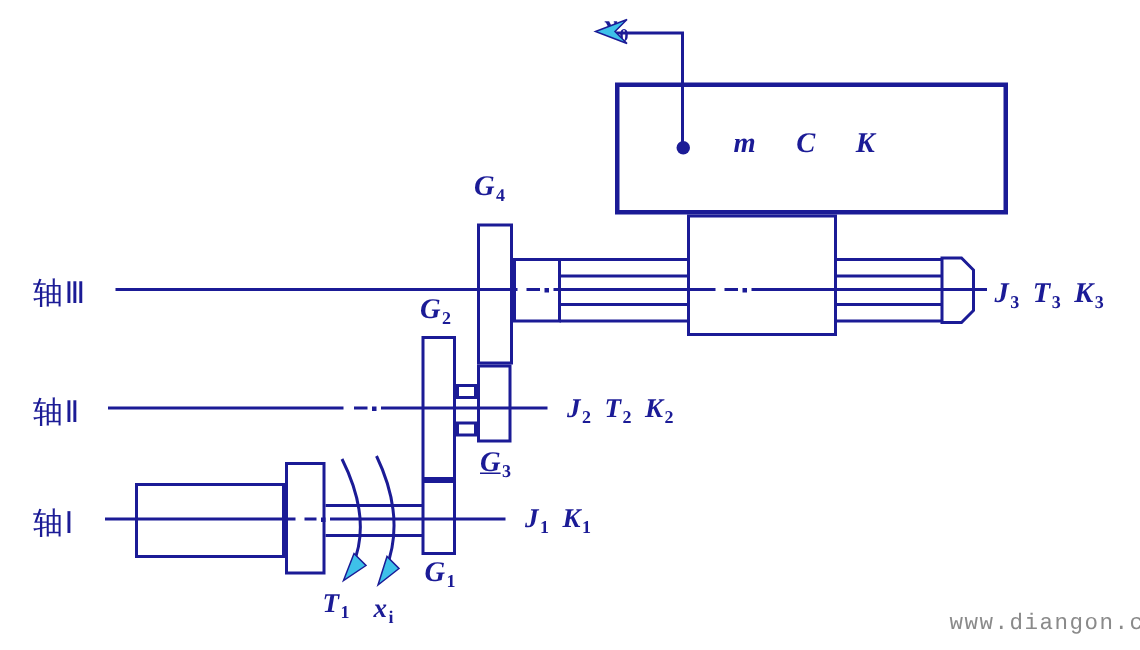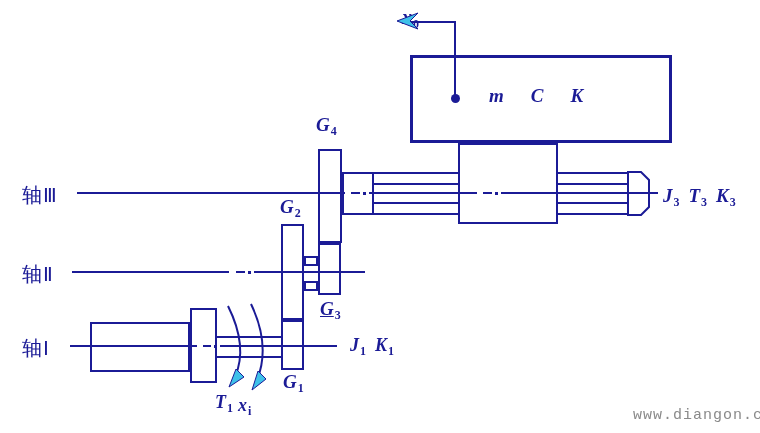--- a/index.html
+++ b/index.html
@@ -83,40 +83,47 @@
   <div class="lbl math" style="left:316px;top:114px;"><span>G</span><span class="sub">4</span></div>
   <div class="lbl math" style="left:280px;top:196px;"><span>G</span><span class="sub">2</span></div>
   <div class="lbl math" style="left:320px;top:298px;text-decoration:underline;"><span>G</span><span class="sub">3</span></div>
   <div class="lbl math" style="left:283px;top:371px;"><span>G</span><span class="sub">1</span></div>
 
   <div class="lbl cjk" style="left:22px;top:261px;">轴Ⅱ</div>
   <div class="hline" style="left:72px;top:271px;width:157px;"></div>
   <div class="hline" style="left:236px;top:271px;width:9px;"></div>
   <div class="dot-sq" style="left:248px;top:271px;"></div>
   <div class="hline" style="left:254px;top:271px;width:111px;"></div>
+  <div class="lbl math" style="left:378px;top:262px;font-size:18px;">
+    <span class="group">
+      <span><span>J</span><span class="sub">2</span></span>
+      <span><span>T</span><span class="sub">2</span></span>
+      <span><span>K</span><span class="sub">2</span></span>
+    </span>
+  </div>
 
   <div class="lbl cjk" style="left:22px;top:335px;">轴Ⅰ</div>
   <div class="hline" style="left:70px;top:345px;width:127px;"></div>
   <div class="hline" style="left:203px;top:345px;width:8px;"></div>
   <div class="dot-sq" style="left:214px;top:345px;"></div>
   <div class="hline" style="left:220px;top:345px;width:117px;"></div>
   <div class="rect" style="left:90px;top:322px;width:100px;height:50px;"></div>
   <div class="rect" style="left:190px;top:308px;width:27px;height:75px;"></div>
   <div class="hline" style="left:217px;top:336px;width:65px;"></div>
   <div class="hline" style="left:217px;top:356px;width:65px;"></div>
   <div class="lbl math" style="left:350px;top:335px;font-size:18px;">
     <span class="group">
       <span><span>J</span><span class="sub">1</span></span>
       <span><span>K</span><span class="sub">1</span></span>
     </span>
   </div>
   <div class="lbl math" style="left:215px;top:392px;font-size:18px;">
     <span>T</span><span class="sub">1</span>
   </div>
-  <div class="lbl math" style="left:238px;top:395px;font-size:18px;">
+  <div class="lbl math" style="left:249px;top:395px;font-size:18px;">
     <span>x</span><span class="sub">i</span>
   </div>
 
   <svg class="overlay" width="760" height="433" viewBox="0 0 760 433">
     <polygon class="head" points="397,21 418,13 410,21 418,29"></polygon>
     <path class="stroke" d="M628,172 L641,172 L649,180 L649,207 L641,215 L628,215 Z"></path>
     <path class="stroke" d="M228,306 C240,330 245,354 235,377"></path>
     <polygon class="head" points="229,387 236,369 244,377"></polygon>
     <path class="stroke" d="M251,304 C263,329 267,355 257,380"></path>
     <polygon class="head" points="252,390 258,371 266,379"></polygon>

